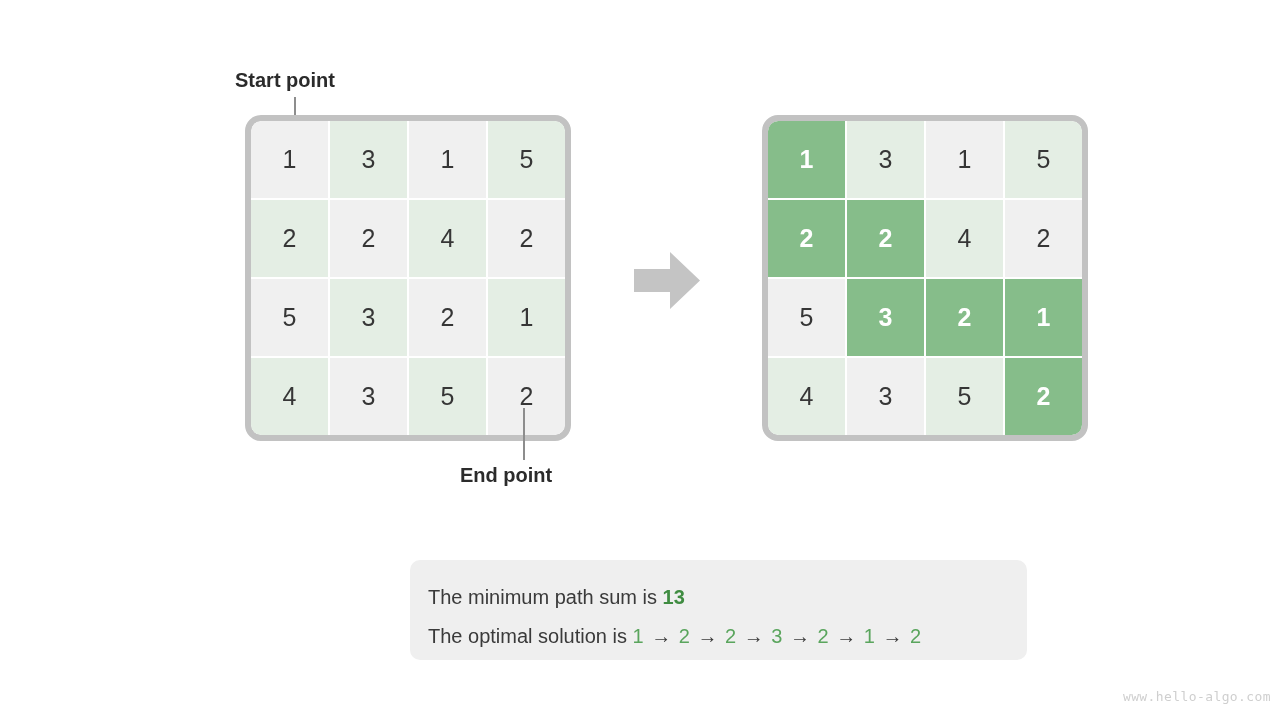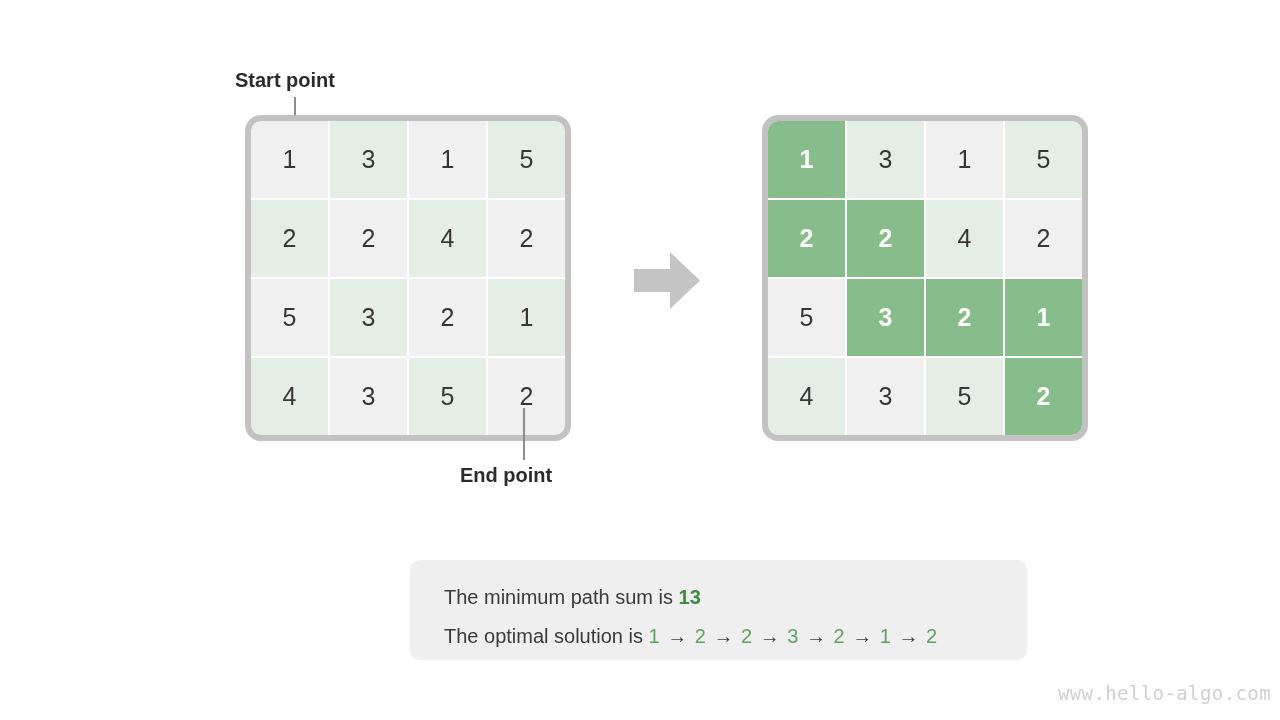--- a/index.html
+++ b/index.html
@@ -96,21 +96,21 @@
   
   #caption-box {
     position: absolute;
     left: 386px;
     top: 560px;
     width: 617px;
     height: 100px;
     background: #efefef;
     border-radius: 10px;
     box-sizing: border-box;
-    padding: 18px 0 0 34px;
+    padding: 18px 0 0 18px;
   }
   .caption-line {
     font-size: 20px;
     color: #3a3a3a;
     line-height: 39px;
     white-space: nowrap;
   }
   .hl-green-bold {
     color: #3f8c41;
     font-weight: 700;
@@ -122,21 +122,21 @@
     color: #3a3a3a;
     padding: 0 2px;
   }
 
   
   #watermark {
     position: absolute;
     right: 33px;
     bottom: 16px;
     font-family: "DejaVu Sans Mono", "Liberation Mono", monospace;
-    font-size: 19px;
+    font-size: 13px;
     color: #cfcfcf;
     letter-spacing: 0.4px;
   }
 </style>
 </head>
 <body>
 
 <div id="figure">
 
   <div class="anno-label" id="start-label">Start point</div>

